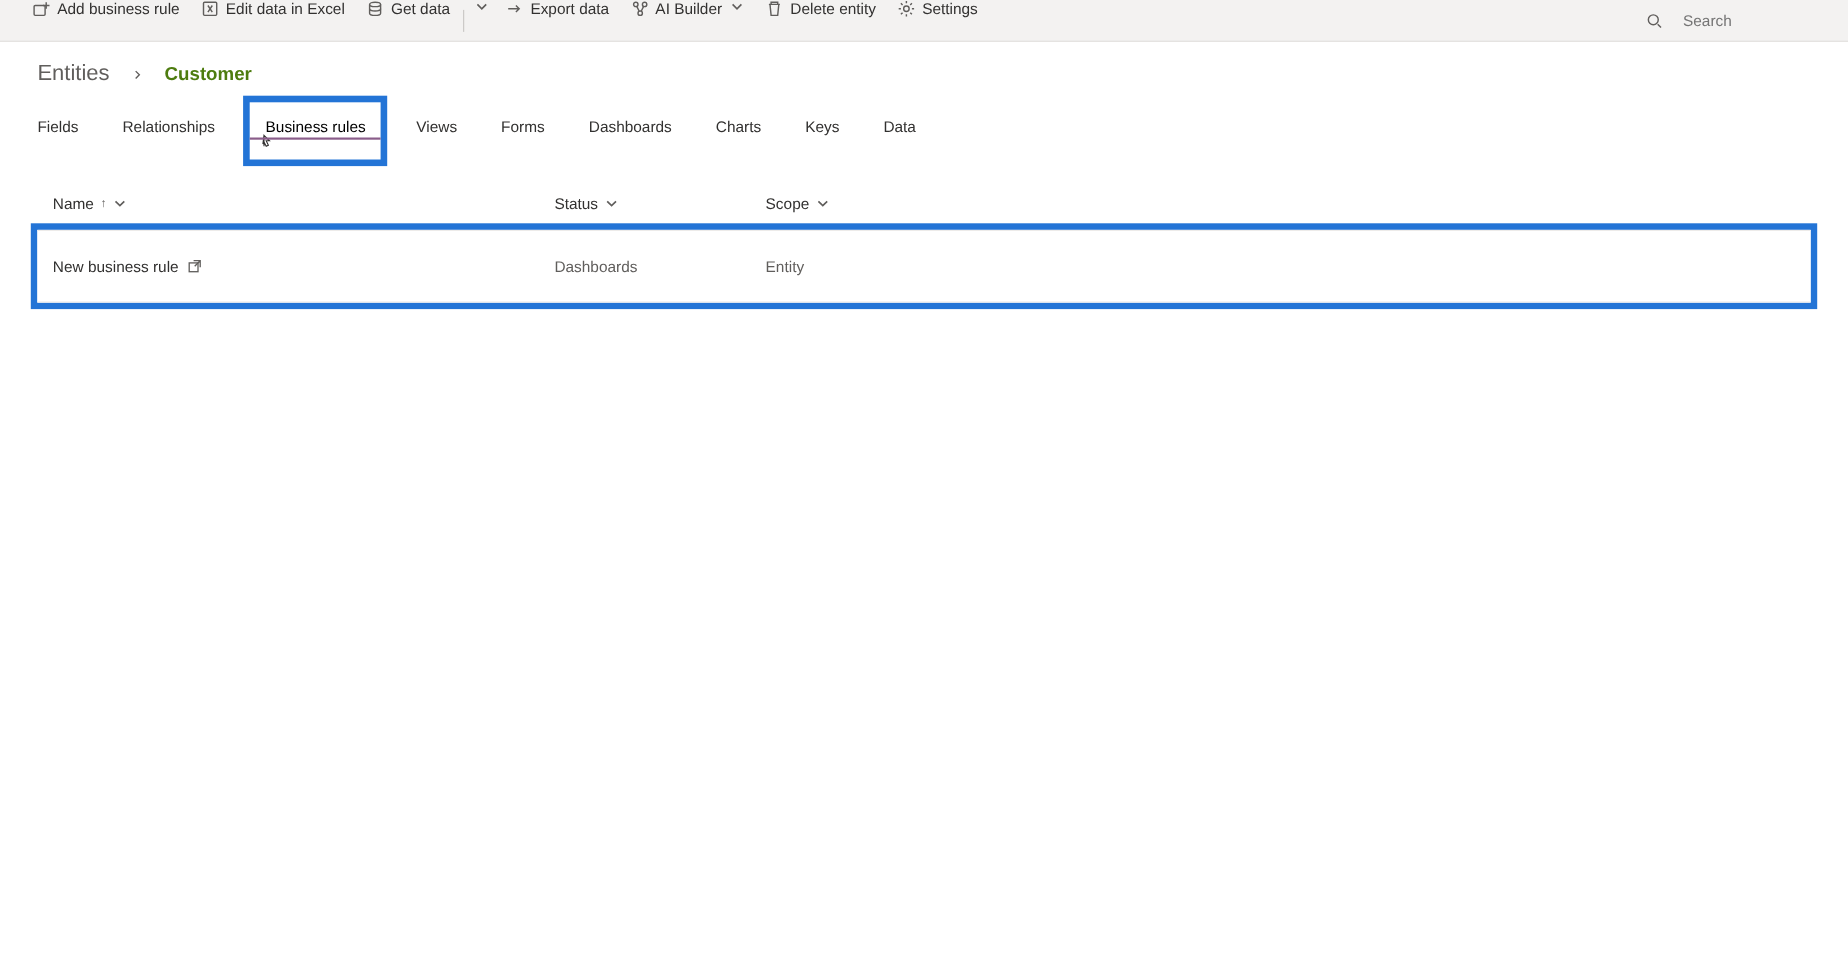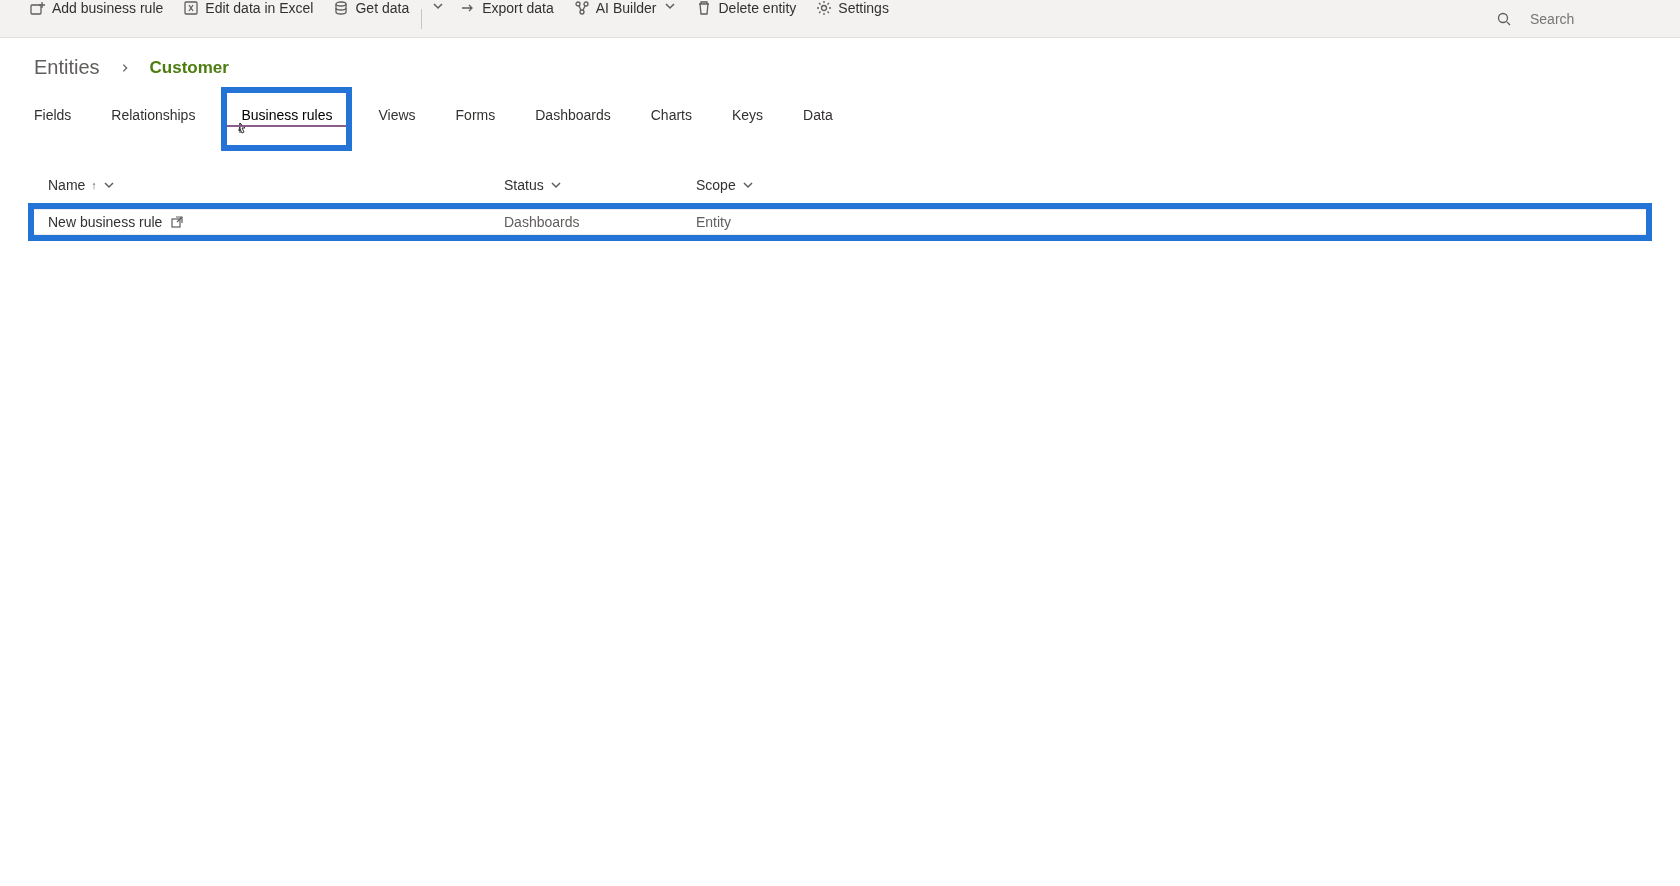--- a/index.html
+++ b/index.html
@@ -170,21 +170,21 @@
   }
   .hdr-chevron svg { width: 12px; height: 12px; }
   .row-highlight-wrap {
     border: 6px solid #2374d6;
     padding: 0;
     margin: 0 -6px;
   }
   .data-row {
     display: flex;
     align-items: center;
-    padding: 4px 14px;
+    padding: 24px 14px;
     border-top: 1px solid #edebe9;
     border-bottom: 1px solid #edebe9;
     background: #fff;
   }
   .cell-name {
     width: 456px;
     display: flex;
     align-items: center;
     gap: 8px;
     color: #323130;

